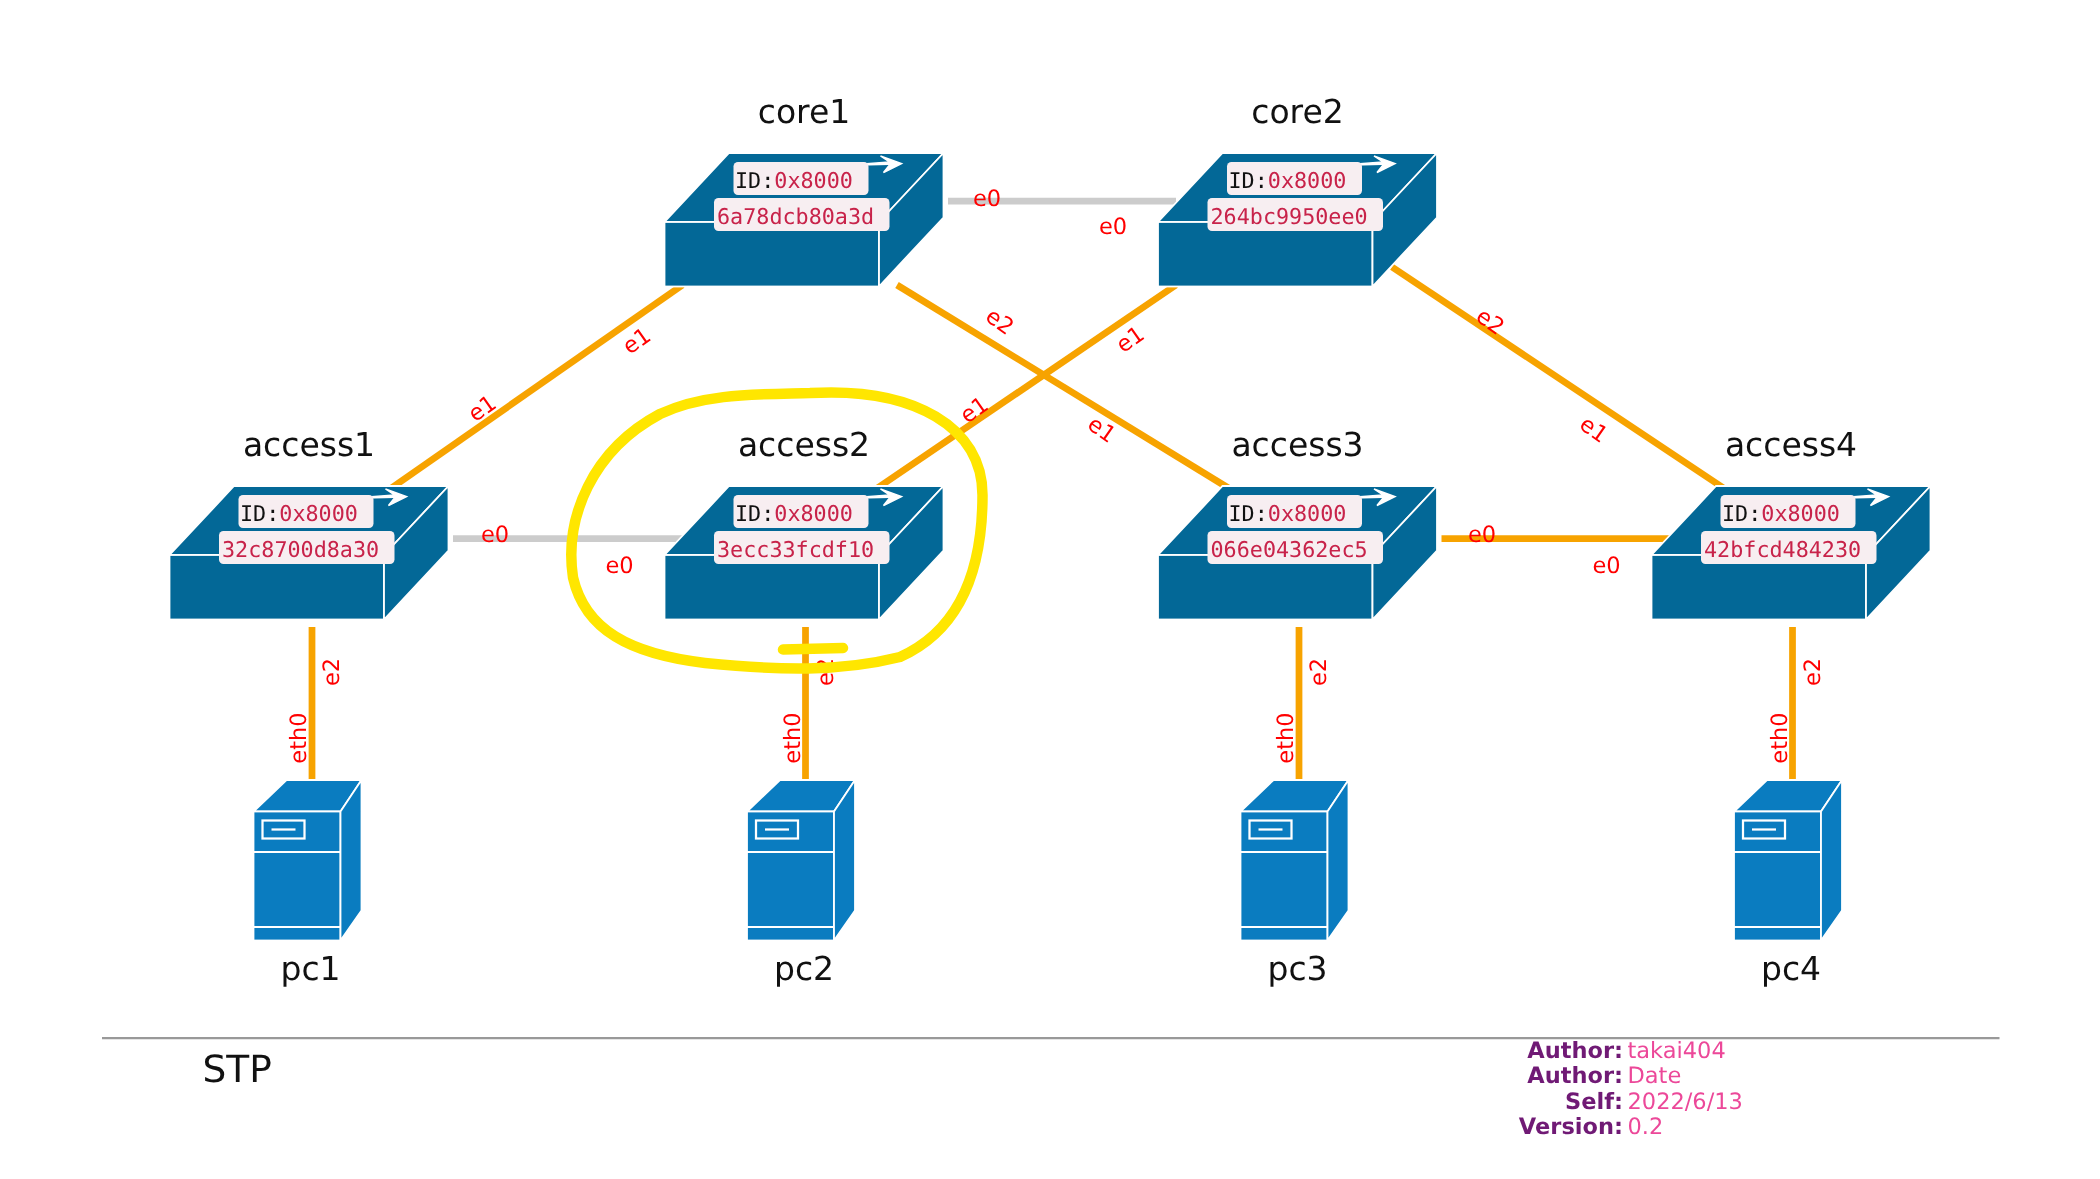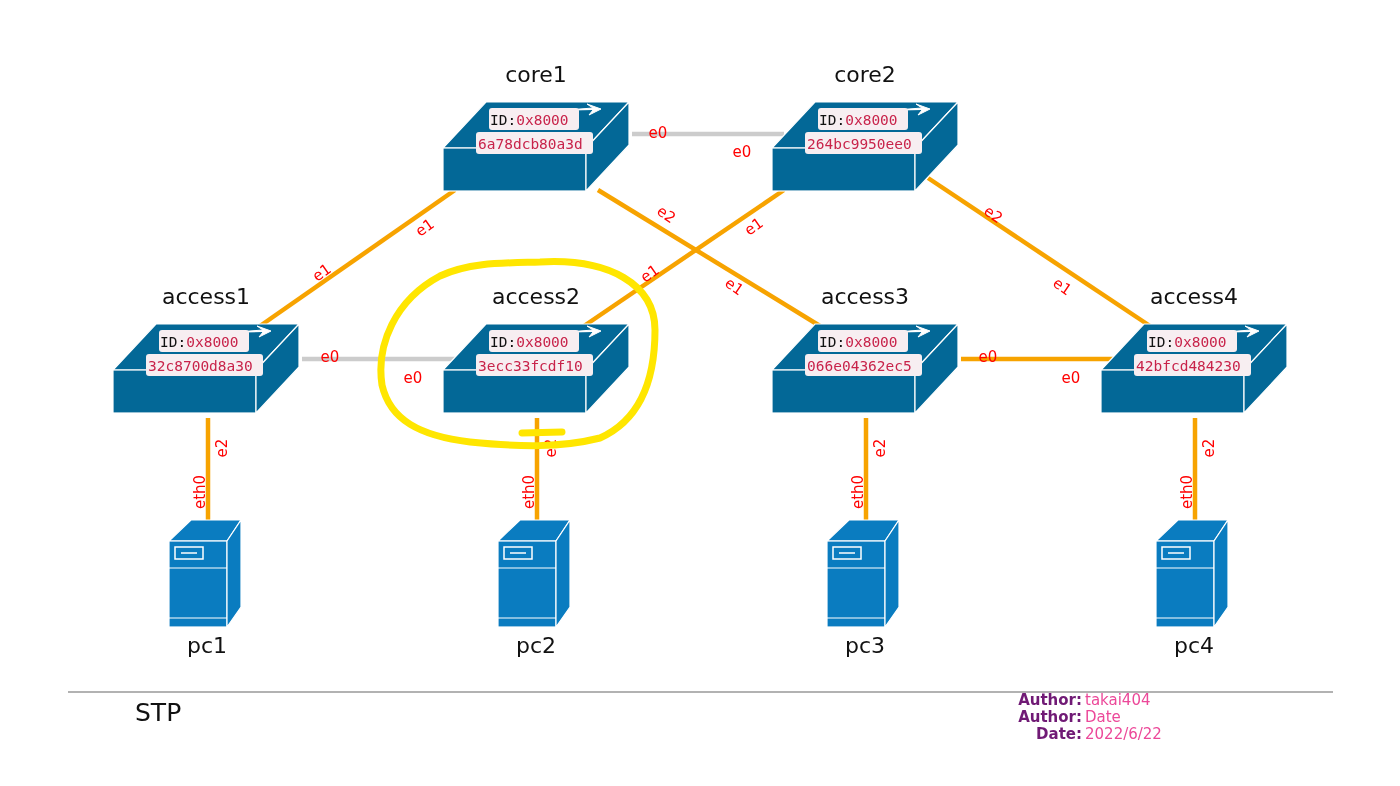--- a/index.html
+++ b/index.html
@@ -175,16 +175,20 @@
 <div class="meta">
   <div class="meta-row">
     <span class="meta-key">Author:</span>
     <span class="meta-val">takai404</span>
   </div>
   <div class="meta-row">
     <span class="meta-key">Author:</span>
     <span class="meta-val">Date</span>
   </div>
   <div class="meta-row">
-    <span class="meta-key">Date:</span>
-    <span class="meta-val">2022/6/22</span>
+    <span class="meta-key">Self:</span>
+    <span class="meta-val">2022/6/13</span>
+  </div>
+  <div class="meta-row">
+    <span class="meta-key">Version:</span>
+    <span class="meta-val">0.2</span>
   </div>
 </div>
 
 </body></html>

